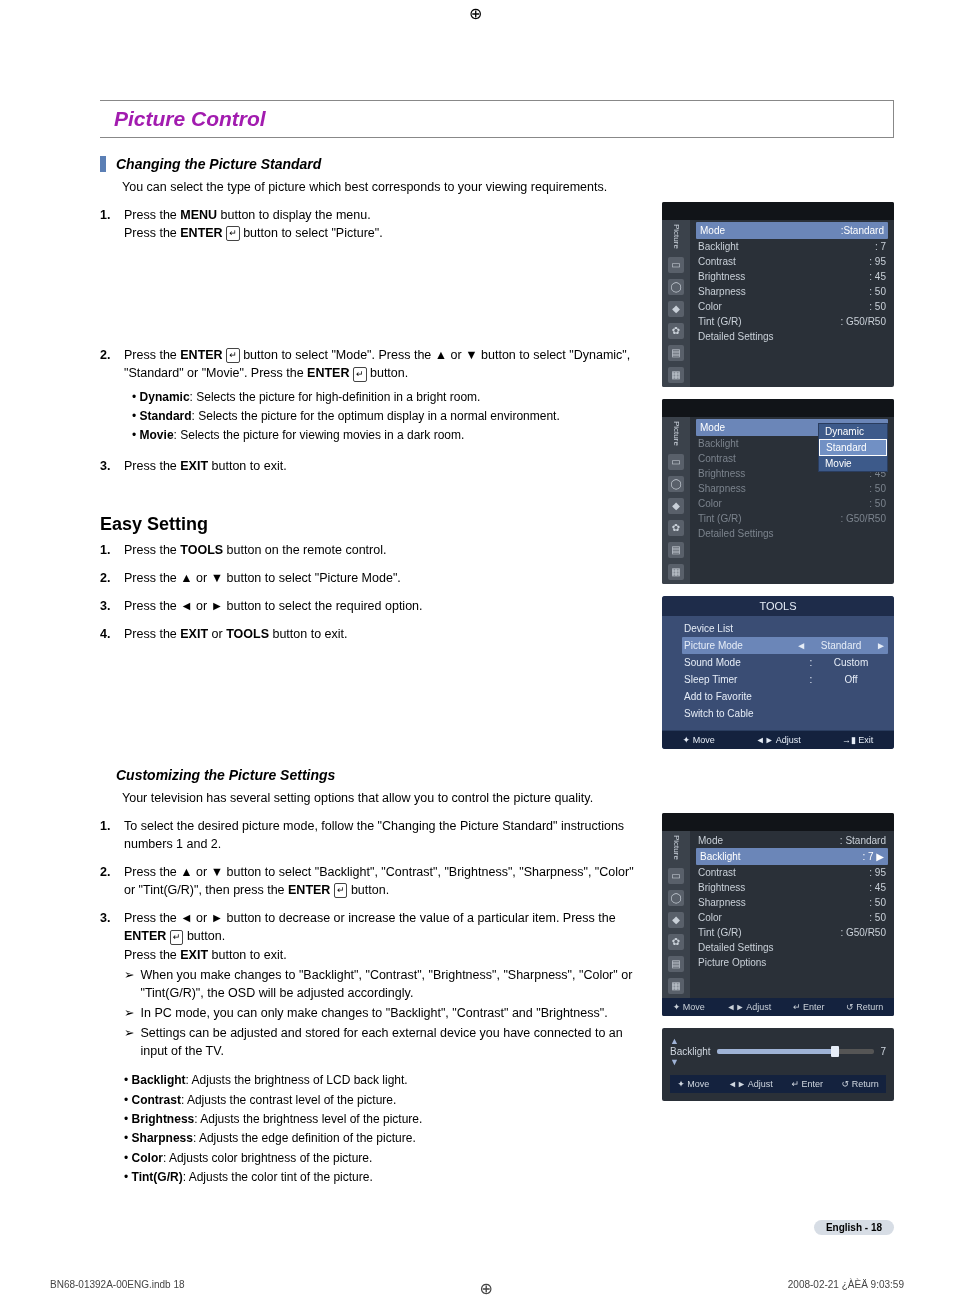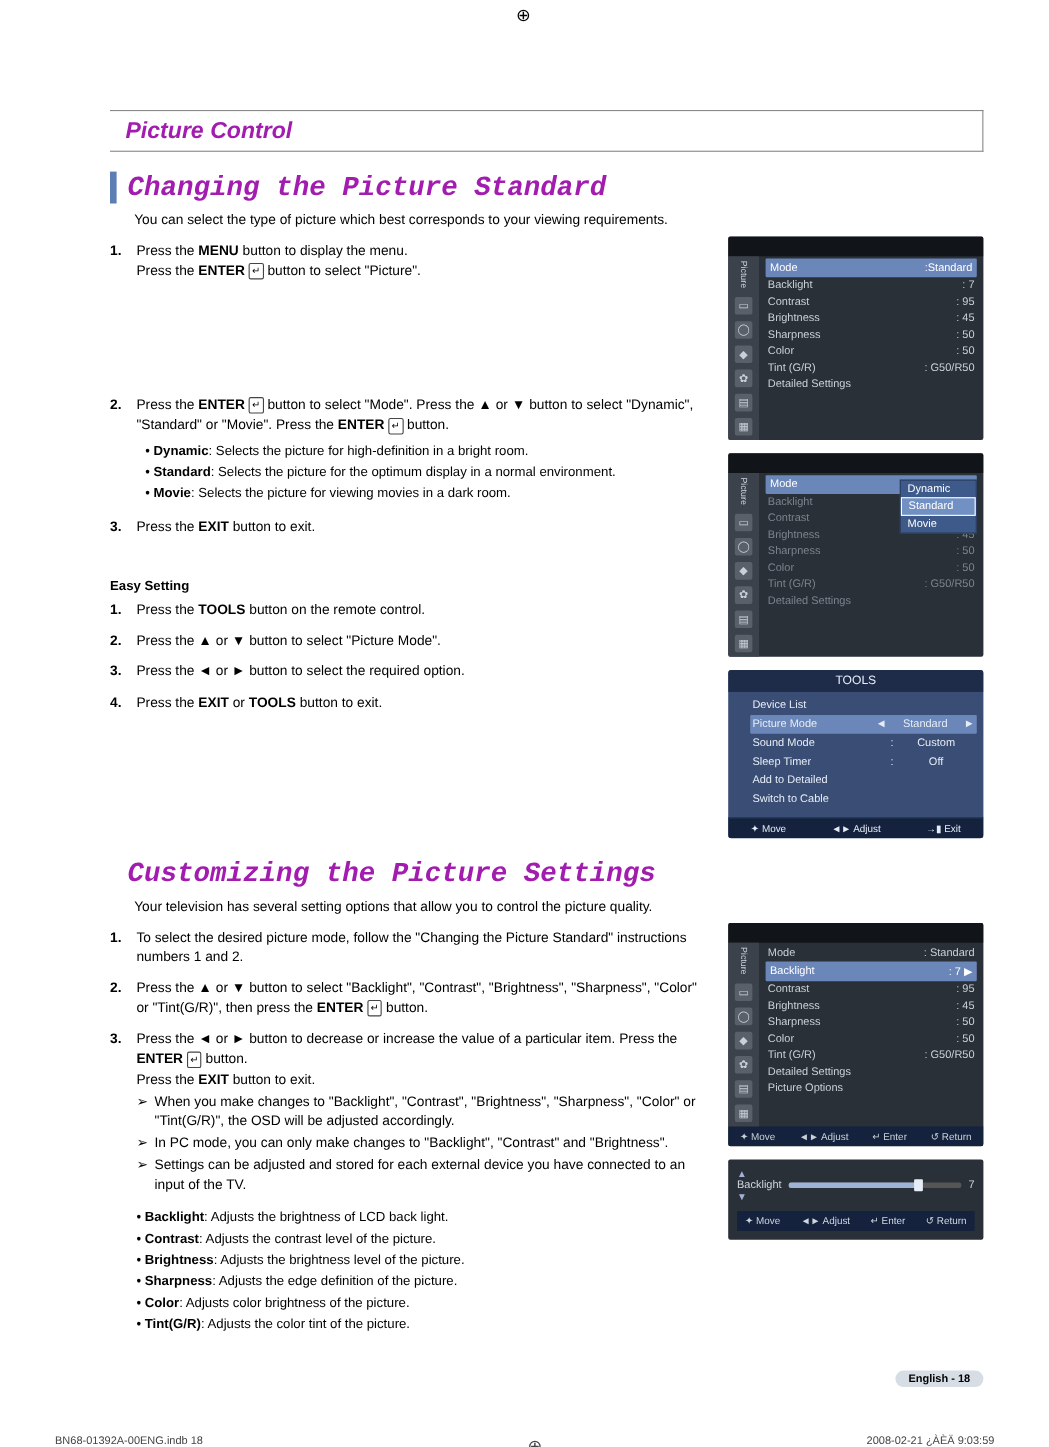--- a/index.html
+++ b/index.html
@@ -5,36 +5,36 @@
   * { box-sizing: border-box; margin: 0; padding: 0; }
   body { font-family: Arial, Helvetica, sans-serif; background:#fff; width:954px; }
   .page { padding: 100px 60px 40px 100px; position:relative; }
   .reg-mark-tl, .reg-mark-tr, .reg-mark-center { position:absolute; width:16px; height:16px; }
   .reg-mark-center { left:50%; top:4px; transform:translateX(-50%); }
   .reg { font-size:16px; }
   .section-title-box { border:1px solid #888; border-left:none; padding:6px 14px; margin-bottom:18px; display:flex; align-items:center; }
   .section-title { font-size:21px; font-weight:bold; font-style:italic; color:#a21caf; }
   .subtitle-row { display:flex; align-items:stretch; margin:18px 0 8px 0; }
   .subtitle-bar { width:6px; background:#5b7fb5; margin-right:10px; }
-  .subtitle { font-size:25px; font-weight:bold; font-style:italic; color:#a21caf;font-family:Liberation Mono, monospace; }
+  .subtitle { font-size:14px; font-weight:bold; font-style:italic; color:#000000; }
   .intro { font-size:12.5px; margin: 6px 0 8px 22px; }
   .two-col { display:flex; }
   .left-col { flex:1; padding-right:14px; font-size:12.5px; line-height:1.45; }
   .right-col { width:232px; }
   ol { list-style:none; }
   .step { display:flex; margin:4px 0 10px 0; }
   .step-num { width:24px; font-weight:bold; }
   .step-body { flex:1; }
   .enter-icon { border:1px solid #444; border-radius:2px; font-size:9px; padding:0 2px; display:inline-block; vertical-align:middle; }
   .mode-list { margin:6px 0 0 8px; }
   .mode-list li { list-style:none; margin:2px 0; font-size:12px; }
   .dot::before { content:"• "; }
   .arrow-note { display:flex; margin:2px 0; }
   .arrow-note .gt { margin-right:6px; }
-  .easy-title { font-weight:bold; margin:36px 0 4px 0; font-size:12px;}
+  .easy-title { font-weight:bold; margin:36px 0 4px 0; font-size:18px;}
   .osd { background:#2a3038; color:#c9d0d8; font-size:10px; border-radius:2px; overflow:hidden; margin-bottom:12px; }
   .osd-top { height:18px; background:#111418; }
   .osd-body { display:flex; }
   .osd-sidebar { width:28px; background:#3b424b; display:flex; flex-direction:column; align-items:center; padding:4px 0; gap:6px;}
   .osd-sidebar .sideicon { width:16px;height:16px;border-radius:2px;background:#59606a; display:flex;align-items:center;justify-content:center;}
   .osd-sidebar .vlabel { writing-mode:vertical-rl; font-size:8px; color:#cfd6df; margin-bottom:2px;}
   .osd-rows { flex:1; padding:2px 6px 6px 6px; }
   .osd-row { display:flex; justify-content:space-between; padding:2px 2px; }
   .osd-row.hl { background:#6b86b8; color:#fff; border-radius:1px; padding:3px 4px;}
   .osd-row .k {  }
@@ -256,21 +256,21 @@
               <span class="k">Sound Mode</span>
               <span class="sep">:</span>
               <span class="v">Custom</span>
             </div>
             <div class="tools-row">
               <span class="k">Sleep Timer</span>
               <span class="sep">:</span>
               <span class="v">Off</span>
             </div>
             <div class="tools-row">
-              <span class="k">Add to Detailed</span>
+              <span class="k">Add to Favorite</span>
             </div>
             <div class="tools-row">
               <span class="k">Switch to Cable</span>
             </div>
           </div>
         <div class="tools-foot" id="toolsfoot">
             <span>✦ Move</span>
             <span>◄► Adjust</span>
             <span>→▮ Exit</span>
           </div>

